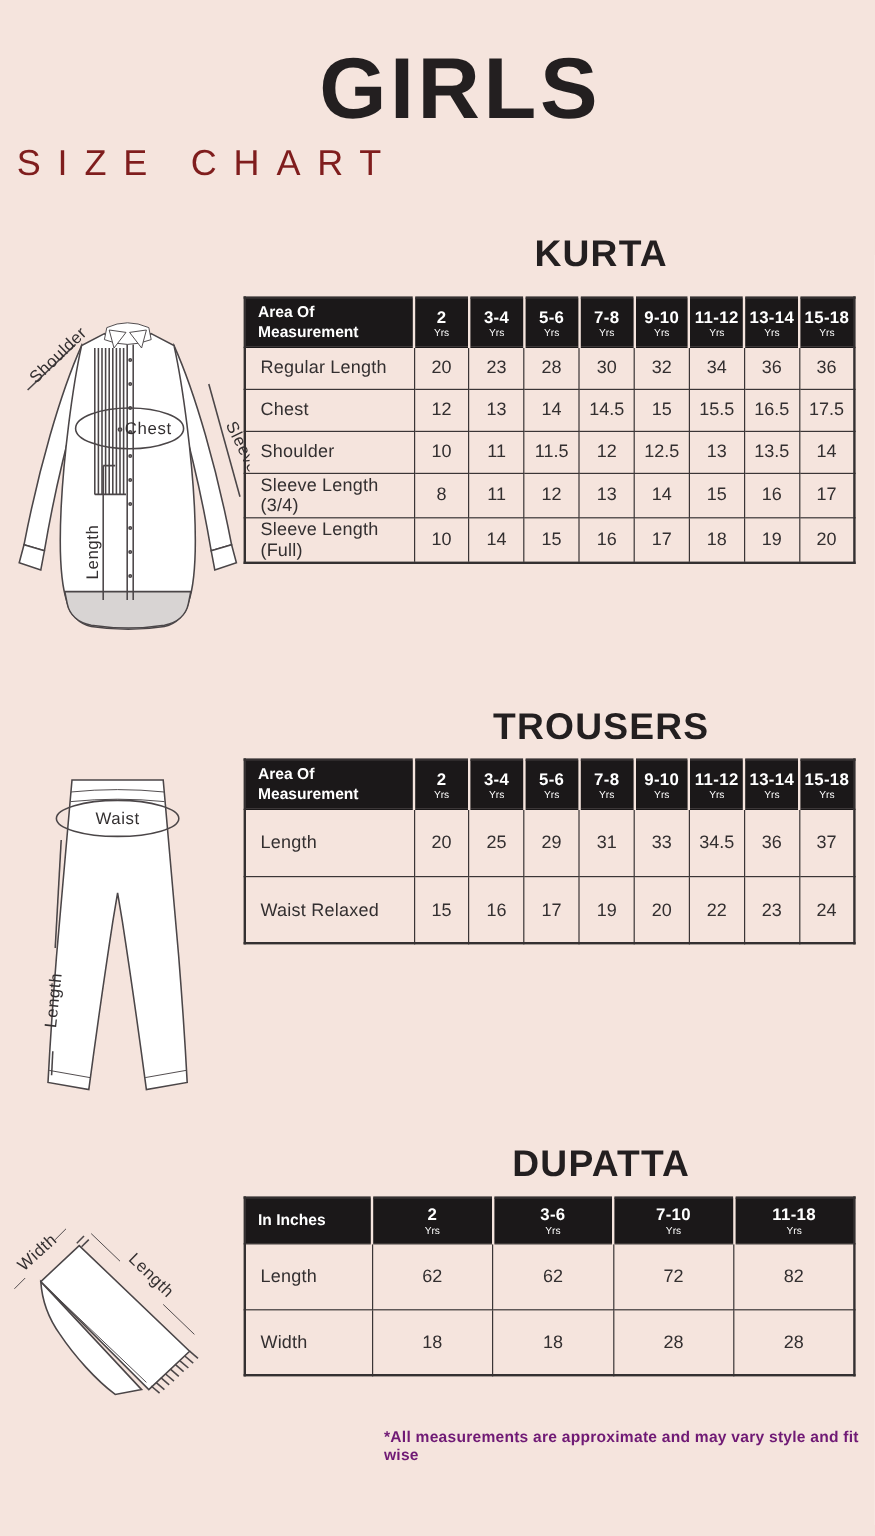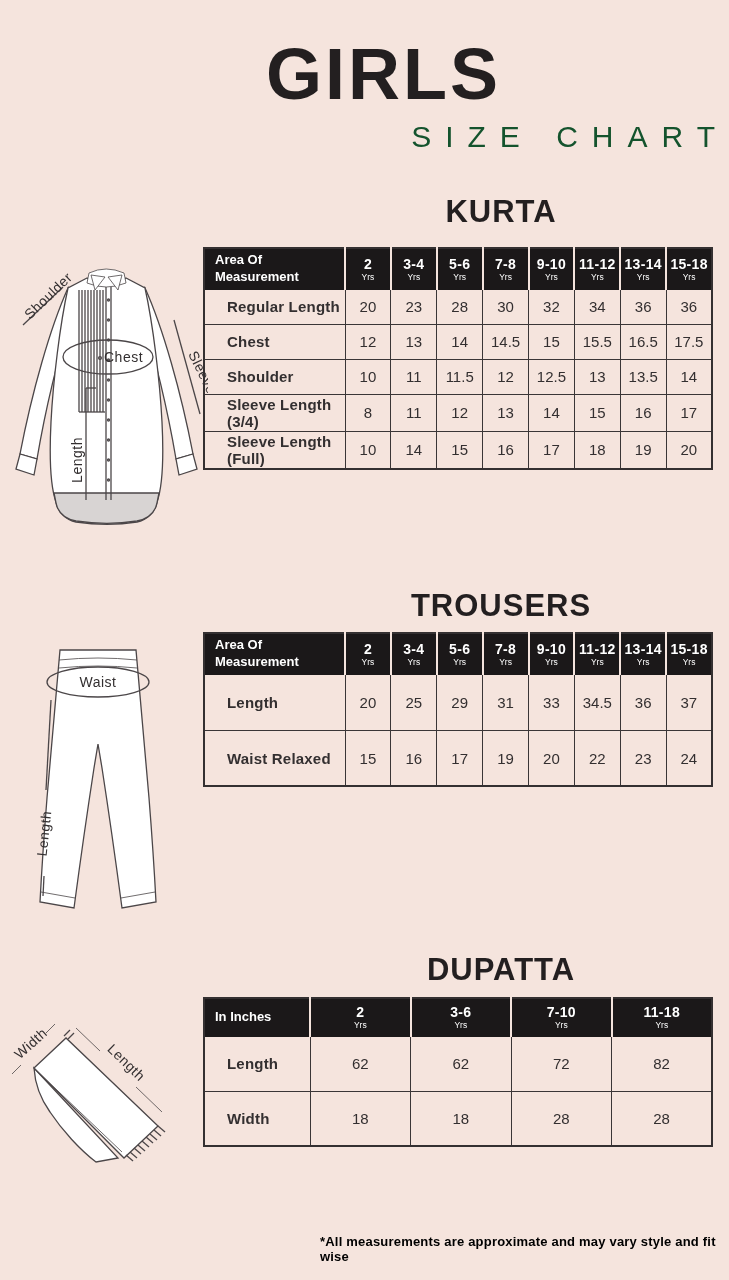--- a/index.html
+++ b/index.html
@@ -7,23 +7,23 @@
     position:relative; width:729px; height:1280px;
     background:#f5e4dd; overflow:hidden;
     font-family:"Liberation Sans", sans-serif; color:#2a2627;
   }
   
   .main-title {
     position:absolute; top:38px; left:0; width:729px; text-align:center;
     font-size:72px; font-weight:800; letter-spacing:3px; color:#231f20; line-height:1;margin-left:19px;
   }
   .sub-title {
-    position:absolute; top:122px; left:0; width:729px; text-align:right;
+    position:absolute; top:122px; left:0; width:729px; text-align:left;
     font-size:30px; font-weight:400; letter-spacing:14px; text-indent:14px;
-    color:#14532d; line-height:1;
+    color:#7f1d1d; line-height:1;
   }
   .section-heading {
     position:absolute; left:246px; width:510px; text-align:center;
     font-size:31px; font-weight:800; letter-spacing:1px; color:#231f20; line-height:1;
   }
   #kurta-heading   { top:196px; }
   #trousers-heading{ top:590px; }
   #dupatta-heading { top:954px; }
 
   
@@ -55,26 +55,26 @@
     font-weight:700; border:1px solid #1b1819;
   }
   th + th { border-left:2px solid #f5e4dd !important; }
   .size-num  { display:block; font-size:14px; line-height:1.15; letter-spacing:0.3px; }
   .size-unit { display:block; font-size:8.5px; line-height:1.2; font-weight:400;text-align:center; }
 
   td {
     border:1px solid #3a3536; font-size:15px; color:#332f30;
     text-align:center; vertical-align:middle;
   }
-  td.row-label { text-align:left; padding-left:22px; letter-spacing:0.2px;font-weight:bold; }
+  td.row-label { text-align:left; padding-left:12px; letter-spacing:0.2px; }
 
   
   .footnote {
     position:absolute; top:1190px; left:320px;
-    font-size:13px; font-weight:700; color:#000000; letter-spacing:0.2px;margin-top:44px;
+    font-size:13px; font-weight:700; color:#701a75; letter-spacing:0.2px;
   }
 
   
   .illu { position:absolute; }
   #kurta-illustration    { left:6px;  top:262px; }
   #trousers-illustration { left:18px; top:638px; }
   #dupatta-illustration  { left:8px;  top:1000px; }
   .illu path, .illu line, .illu ellipse, .illu circle {
     stroke:#4b4648; stroke-width:1.3; fill:none;
   }

